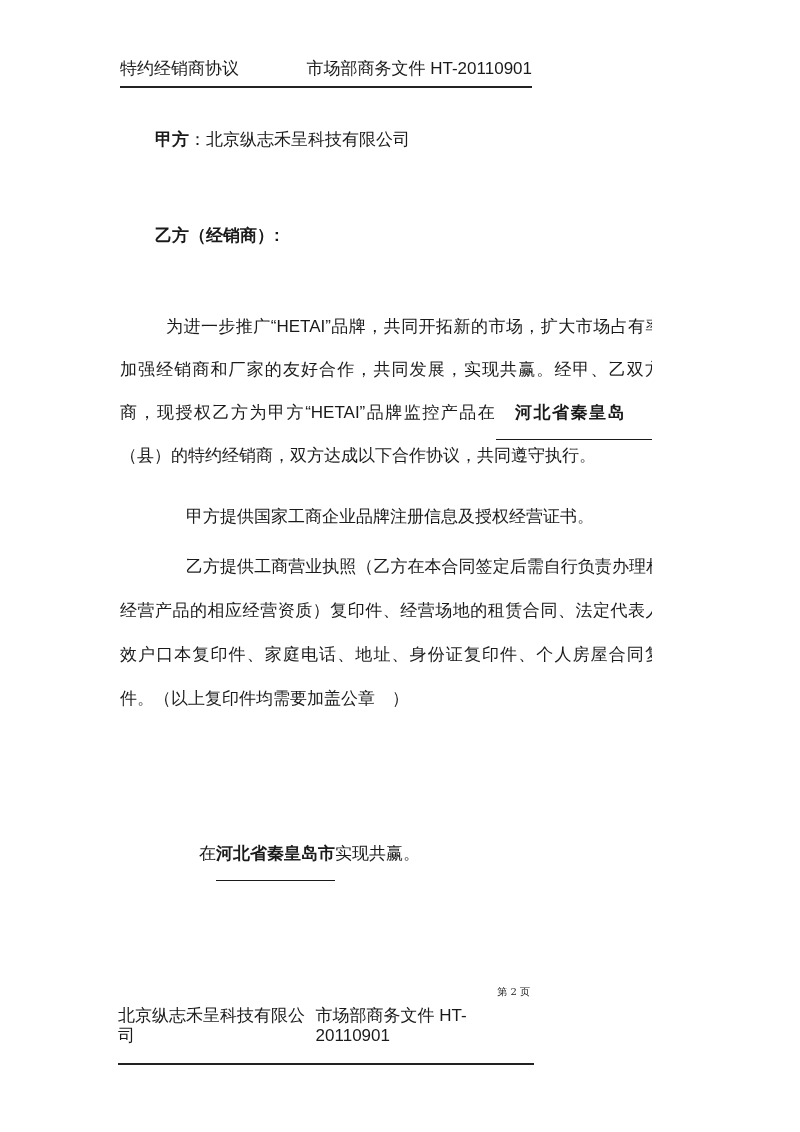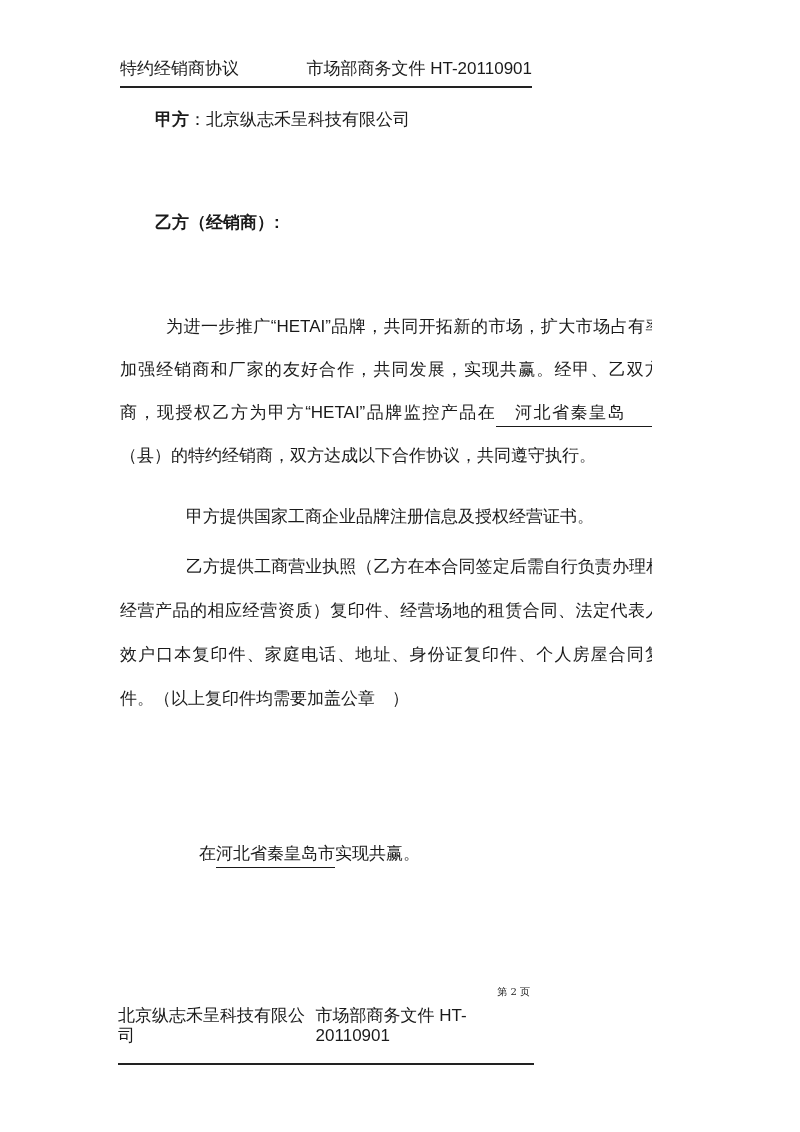--- a/index.html
+++ b/index.html
@@ -27,37 +27,38 @@
     line-height: 22px;
   }
   .footer {
     left: 118px; right: 118px; top: 1016px; height: 30px;
     border-bottom: 2px solid #222;
     display: flex; justify-content: space-between; align-items: flex-end;
     line-height: 20px;
     padding-bottom: 17px;
   }
 
-  .line  { left: 120px; width: 560px; line-height: 26px; }
+  .line  { left: 120px; width: 560px; line-height: 26px; margin-top: 20px; }
   .para  { left: 120px; width: 560px; line-height: 43px; text-align: justify; }
   .lh44  { line-height: 44px; }
 
   .bold  { font-weight: 700; }
 
   .ind35 { text-indent: 35px; }
   .ind46 { text-indent: 46px; }
   .ind62 { text-indent: 62px; }
   .ind64 { text-indent: 64px; }
   .ind66 { text-indent: 66px; }
   .ind79 { text-indent: 79px; }
 
   .u {
     border-bottom: 1px solid #1a1a1a;
-    padding-bottom: 4px;
+    padding-bottom: 17px;
     white-space: pre;
+    font-weight: bold;
   }
 
   .pagenum {
     right: 122px; top: 984px;
     font-family: "DejaVu Serif", "Liberation Serif", serif;
     font-size: 10px;
     line-height: 16px;
   }
 </style>
 </head>
@@ -65,21 +66,21 @@
 
 <div class="page">
 
   <div class="abs header">
       <span>特约经销商协议</span>
       <span>市场部商务文件 HT-20110901</span>
     </div>
 
   <p class="abs line ind35" style="top:107px"><span class="bold">甲方</span><span>：北京纵志禾呈科技有限公司</span></p>
 
-  <p class="abs line ind35" style="top:210px"><span class="bold">乙方（经销商）:</span></p>
+  <p class="abs line ind35" style="top:203px"><span class="bold">乙方（经销商）:</span></p>
 
   <p class="abs para ind46" style="top:305px"><span>为进一步推广“HETAI”品牌，共同开拓新的市场，扩大市场占有率，加强经销商和厂家的友好合作，共同发展，实现共赢。经甲、乙双方协商，现授权乙方为甲方“HETAI”品牌监控产品在</span><span class="u"><span>　河北省秦皇岛　　</span></span><span>市（县）的特约经销商，双方达成以下合作协议，共同遵守执行。</span></p>
 
   <p class="abs para lh44 ind66" style="top:545px">乙方提供工商营业执照（乙方在本合同签定后需自行负责办理相关经营产品的相应经营资质）复印件、经营场地的租赁合同、法定代表人有效户口本复印件、家庭电话、地址、身份证复印件、个人房屋合同复印件。（以上复印件均需要加盖公章　）</p>
 
   <p class="abs para ind66" style="top:495px">甲方提供国家工商企业品牌注册信息及授权经营证书。</p>
 
 
 
   <p class="abs para ind79" style="top:832px"><span>在</span><span class="u">河北省秦皇岛市</span><span>实现共赢。</span></p>

